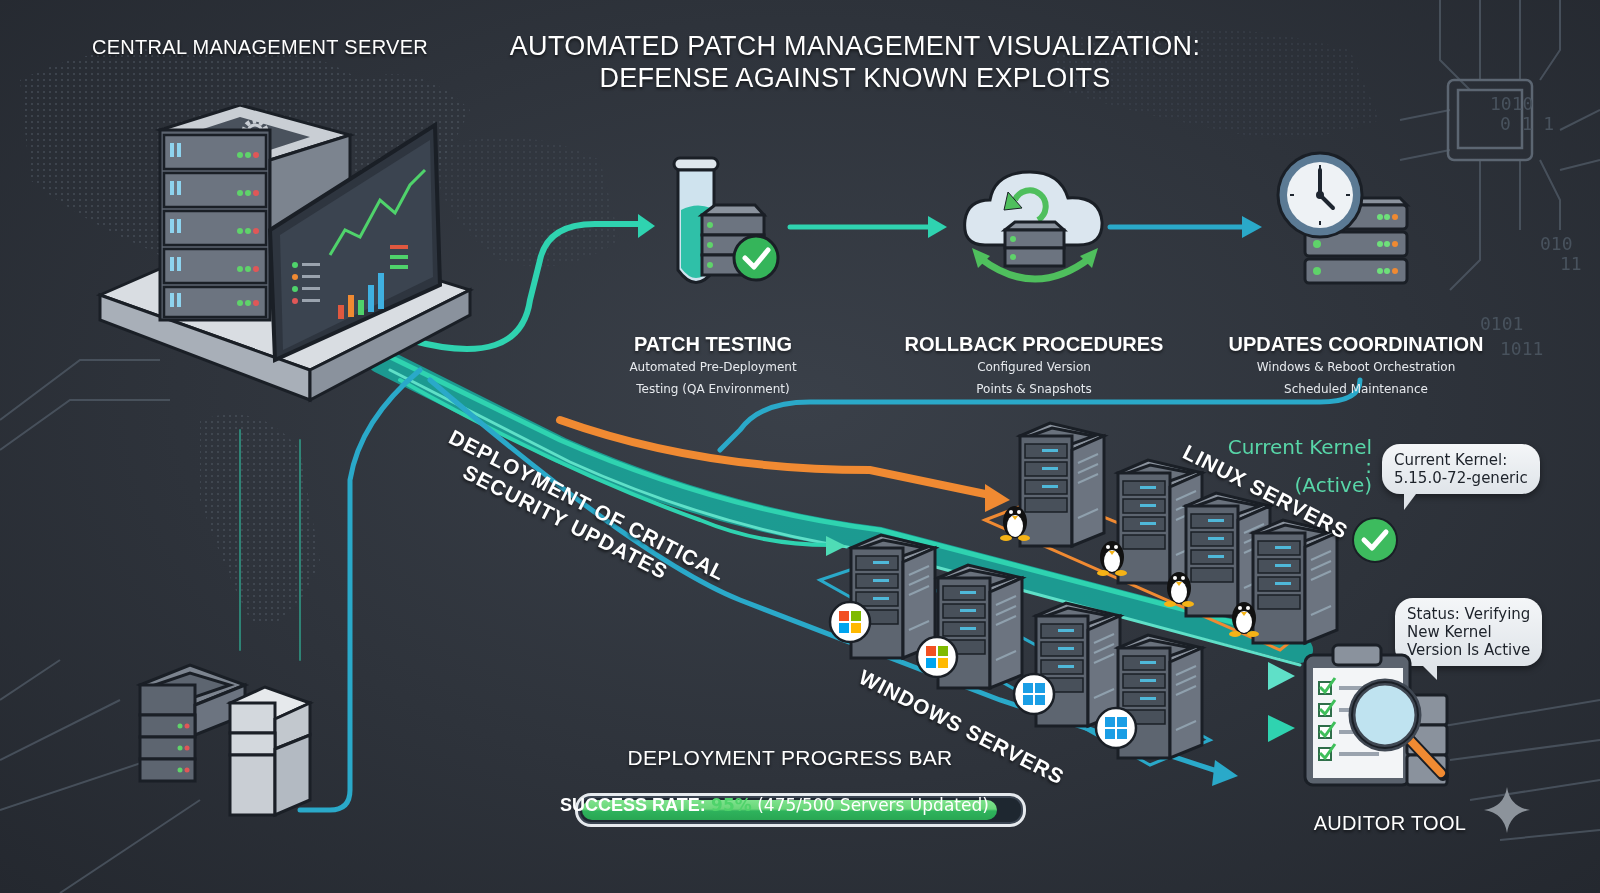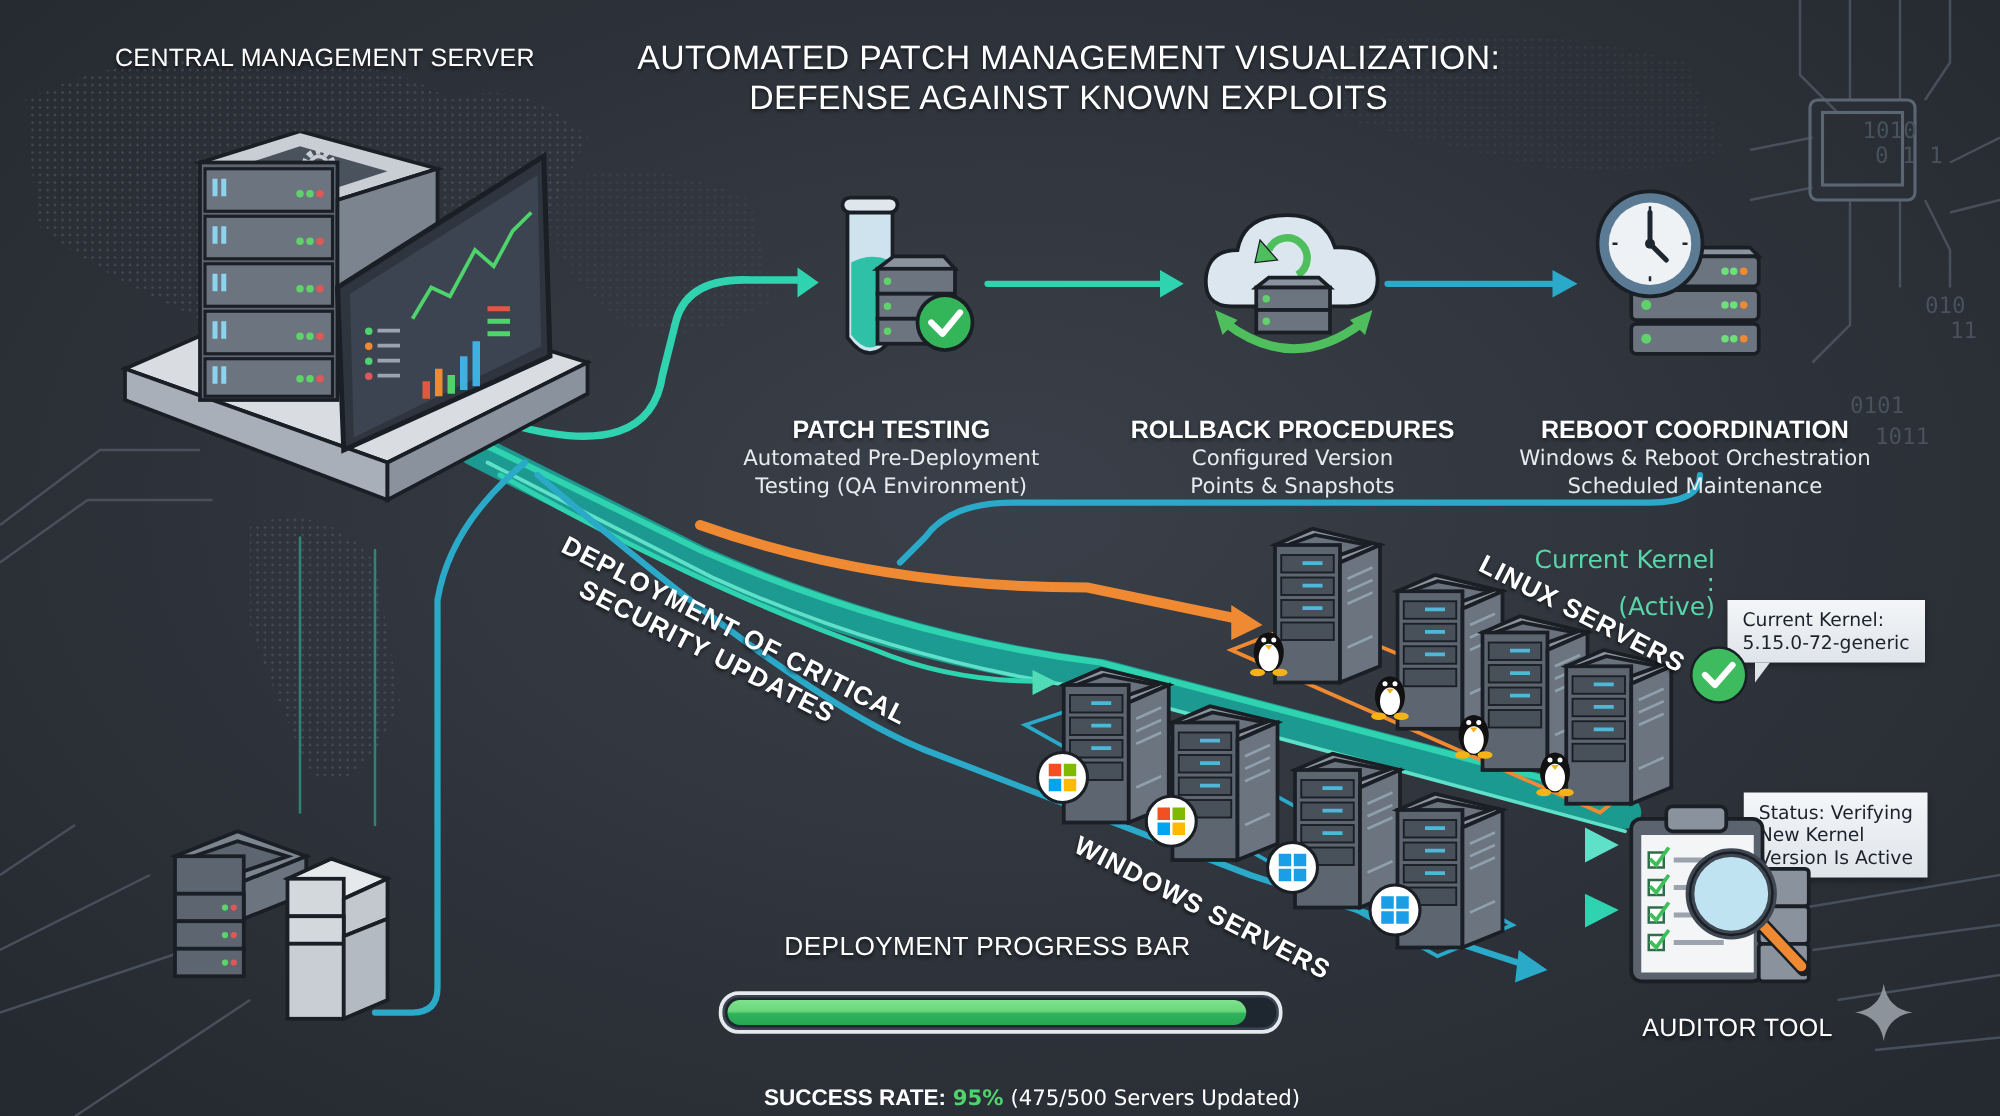--- a/index.html
+++ b/index.html
@@ -13,45 +13,44 @@
   .bg-svg { position: absolute; left: 0; top: 0; }
   .heading {
     color: #ffffff; font-weight: normal; text-align: center;
     font-family: "Liberation Sans", sans-serif;
     text-shadow: 0 2px 3px rgba(0,0,0,0.6);
     letter-spacing: 0.3px;
   }
   #main-title { left: 440px; top: 30px; width: 830px; font-size: 27px; line-height: 32px; }
   #cms-label { left: 70px; top: 36px; width: 380px; font-size: 20px; }
   .step-title { font-size: 20px; color: #fff; font-weight: bold; text-align: center; font-family: "Liberation Sans", sans-serif; text-shadow: 0 2px 3px rgba(0,0,0,0.5); }
-  .step-desc { font-size: 17px; color: #e7eaee; text-align: center; line-height: 22px; font-family: "DejaVu Sans", sans-serif; }
+  .step-desc { font-size: 12px; color: #e7eaee; text-align: center; line-height: 22px; font-family: "DejaVu Sans", sans-serif; }
   .step { position: absolute; width: 320px; margin-top: 25px; }
   .rot-label { position: absolute; color: #fff; font-weight: bold; font-family: "Liberation Sans", sans-serif; font-size: 21px; letter-spacing: 1px; text-shadow: 0 2px 3px rgba(0,0,0,0.6); white-space: nowrap; transform-origin: left top; }
   .bubble {
     position: absolute; background: linear-gradient(#f4f6f8, #dfe4e9); color: #1d222a;
-    border-radius: 0; padding: 7px 12px; font-size: 15px; line-height: 18px;
+    border-radius: 18px; padding: 7px 12px; font-size: 15px; line-height: 18px;
     box-shadow: 0 3px 6px rgba(0,0,0,0.4);
-    margin-top: 36px;
   }
   .bubble:after {
     content: ""; position: absolute; border-style: solid;
   }
   #kernel-bubble:after { left: 22px; bottom: -16px; border-width: 16px 12px 0 0; border-color: #dfe4e9 transparent transparent transparent; }
   #status-bubble:after { left: 28px; bottom: -14px; border-width: 14px 0 0 14px; border-color: #dfe4e9 transparent transparent transparent; }
   #kernel-side { left: 1222px; top: 438px; width: 150px; color: #58d6a8; font-size: 20px; text-align: right; line-height: 19px; }
   #progress-title { left: 560px; top: 746px; width: 460px; font-size: 21px; }
   #progress-track {
     left: 575px; top: 793px; width: 445px; height: 28px; border-radius: 16px;
     background: #1e2730; border: 3px solid #e6eaee; box-shadow: 0 0 0 2px #3b4552 inset;
   }
   #progress-fill {
     position: absolute; left: 4px; top: 4px; height: 20px; border-radius: 12px;
     background: linear-gradient(#7ee38d 0%, #6ad67a 45%, #2eb35c 55%, #29a653 100%);
   }
-  #success-line { left: 560px; top: 868px; width: 480px; color: #fff; font-size: 17px; text-align: right; font-family: "DejaVu Sans", sans-serif; }
+  #success-line { left: 560px; top: 795px; width: 480px; color: #fff; font-size: 17px; text-align: left; font-family: "DejaVu Sans", sans-serif; }
   #success-line .lbl { font-weight: bold; font-family: "Liberation Sans", sans-serif; font-size: 18px; }
   #success-line .pct { color: #4fd36b; font-weight: bold; }
   #auditor-label { left: 1300px; top: 812px; width: 180px; font-size: 20px; }
 </style>
 </head>
 <body>
 
 <svg class="bg-svg" width="1600" height="893">
   <defs>
     <pattern id="dots" width="6" height="6" patternUnits="userSpaceOnUse">
@@ -320,21 +319,21 @@
     <circle cx="45" cy="45" r="4" fill="#1e2630"></circle>
     <g stroke="#1e2630" stroke-width="2">
       <line x1="45" y1="15" x2="45" y2="19"></line>
         <line x1="45" y1="71" x2="45" y2="75"></line>
       <line x1="15" y1="45" x2="19" y2="45"></line>
         <line x1="71" y1="45" x2="75" y2="45"></line>
     </g>
   </g>
 </svg>
 <div class="step" style="left:1196px;top:308px">
-  <div class="step-title">REBOOT COORDINATION</div>
+  <div class="step-title">UPDATES COORDINATION</div>
   <div class="step-desc">Windows &amp; Reboot Orchestration</div>
   <div class="step-desc">Scheduled Maintenance</div>
 </div>
 
 <div class="rot-label" style="left:456px;top:425px;transform:rotate(27deg)">DEPLOYMENT OF CRITICAL</div>
 <div class="rot-label" style="left:470px;top:460px;transform:rotate(27deg)">SECURITY UPDATES</div>
 
 <div id="linux-group">
     <svg width="100" height="135" style="position: absolute; left: 1012px; top: 418px;">
       <g stroke="#1a1f26" stroke-width="3">

